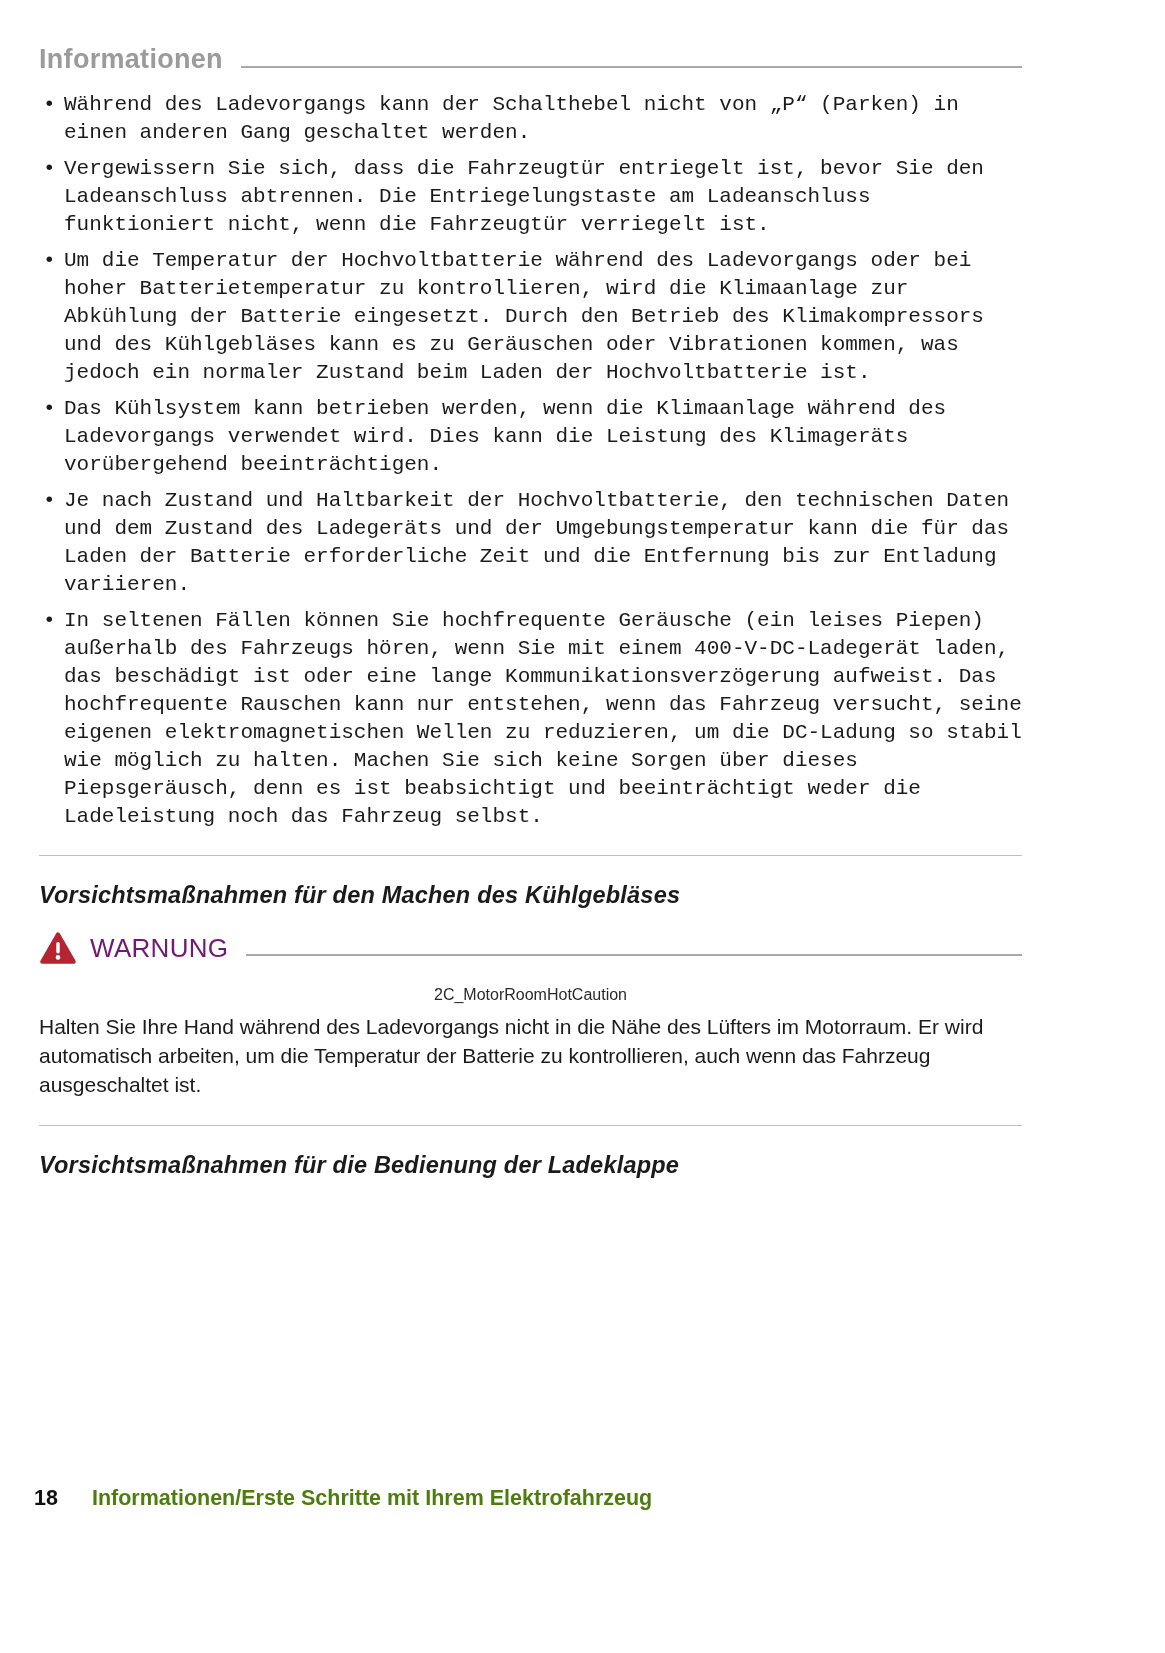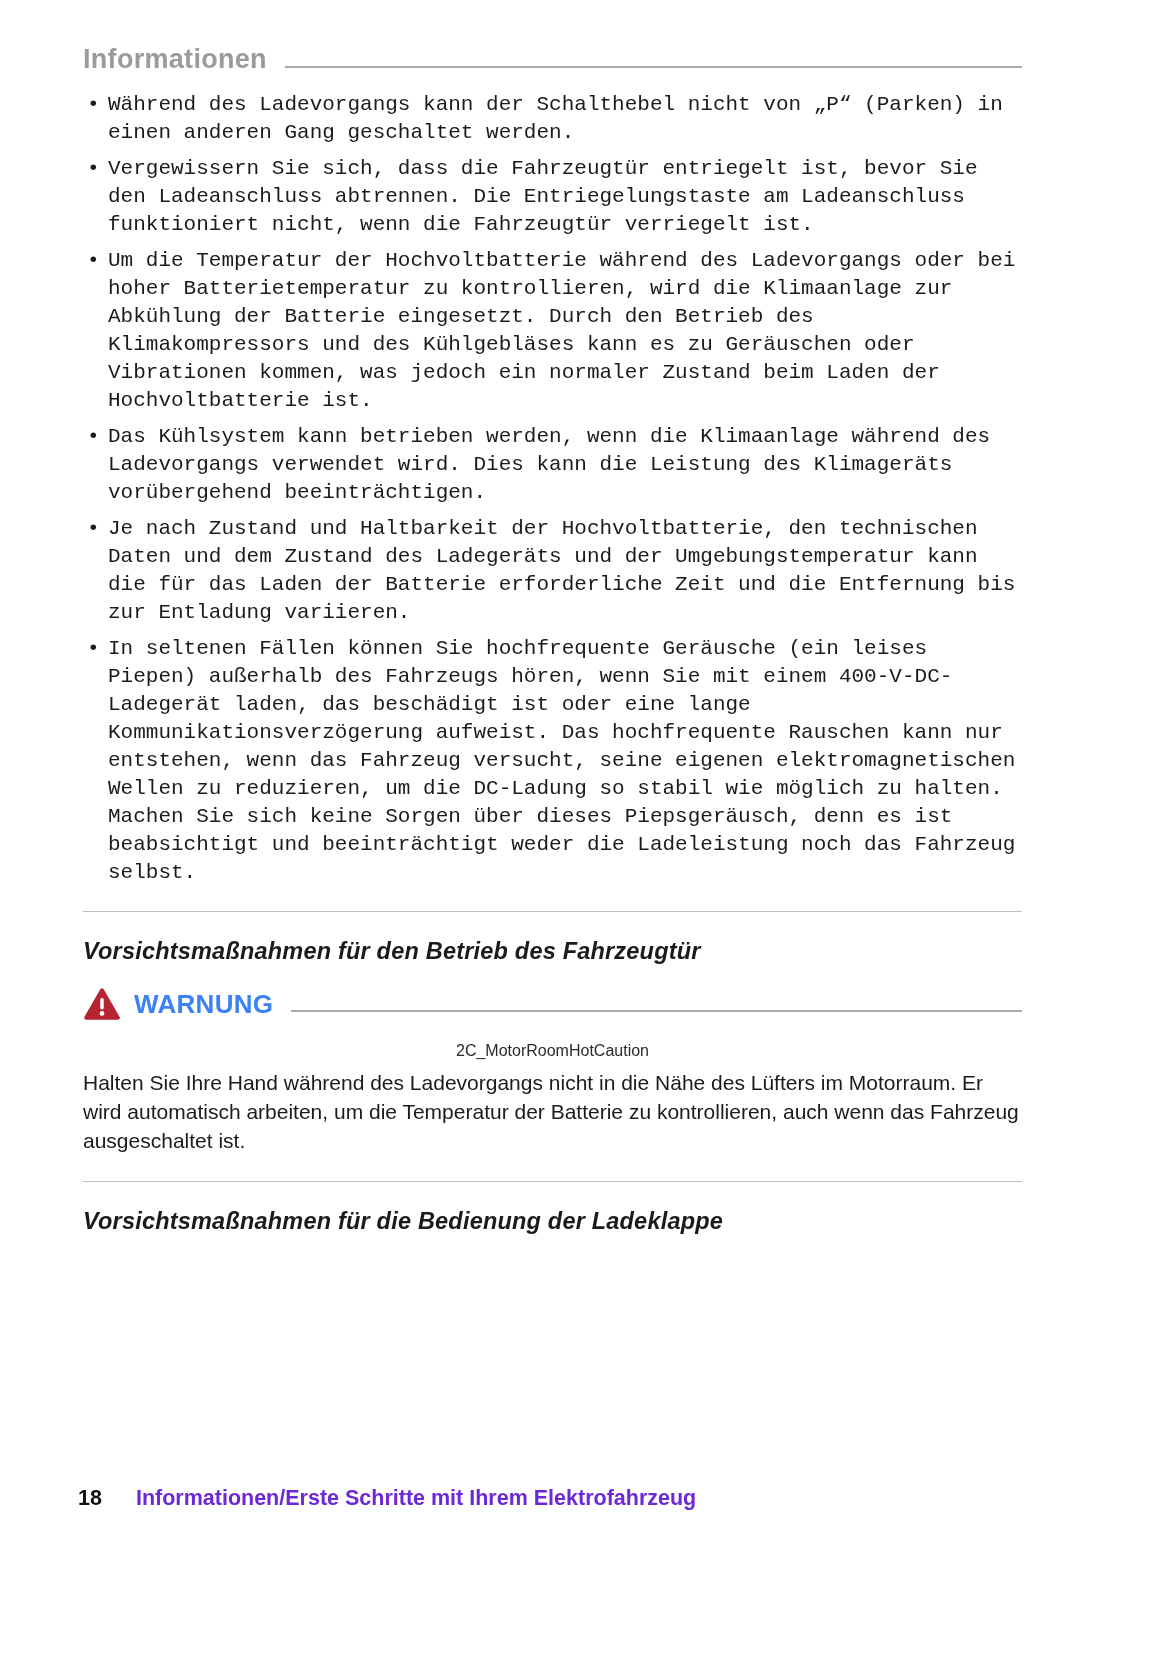--- a/index.html
+++ b/index.html
@@ -6,21 +6,21 @@
   html, body { background:#ffffff; }
   body {
     width:1165px; height:1653px;
     font-family:"Liberation Sans", sans-serif;
     color:#1b1b1b;
     -webkit-font-smoothing:antialiased;
   }
   .page {
     width:1165px; height:1653px;
     display:flex; flex-direction:column;
-    padding:44px 143px 0 83px;
+    padding:44px 143px 0 39px;
     overflow:hidden;
   }
   .content { flex:1 1 auto; }
 
   
   .doc-header { display:flex; align-items:center; margin-bottom:16px; }
   .header-title {
     font-size:27px; font-weight:bold; color:#9b9b9b; letter-spacing:0.3px;
     white-space:nowrap;
   }
@@ -54,21 +54,21 @@
     font-size:23.5px; font-weight:bold; font-style:italic;
     color:#1b1b1b;
     margin-bottom:22px;
     letter-spacing:0.2px;
   }
 
   
   .warning-header { display:flex; align-items:center; margin-bottom:6px; }
   .warning-icon { flex:0 0 auto; display:block; margin-right:13px; }
   .warning-label {
-    font-size:26px; font-weight:bold; color:#3b82f6; white-space:nowrap;
+    font-size:26px; font-weight:normal; color:#701a75; white-space:nowrap;
     letter-spacing:0.3px;
   }
   .warning-rule {
     flex:1 1 auto; height:2px; background:#a9a9a9;
     margin-left:18px; margin-top:12px;
   }
 
   .figure-caption {
     text-align:center;
     font-size:16px; color:#2a2a2a;
@@ -84,21 +84,21 @@
   .footer {
     flex:0 0 auto;
     display:flex; align-items:baseline;
     margin-left:-5px;
     margin-bottom:142px;
   }
   .footer .page-num {
     font-size:21.5px; font-weight:bold; color:#111;
   }
   .footer .footer-title {
-    font-size:21.5px; font-weight:bold; color:#6d28d9;
+    font-size:21.5px; font-weight:bold; color:#4d7c0f;
     margin-left:34px;
   }
 </style>
 </head>
 <body>
 
 <div class="page">
   <div class="content">
 
     <div class="doc-header">
@@ -110,21 +110,21 @@
       <li>Während des Ladevorgangs kann der Schalthebel nicht von „P“ (Parken) in einen anderen Gang geschaltet werden.</li>
       <li>Vergewissern Sie sich, dass die Fahrzeugtür entriegelt ist, bevor Sie den Ladeanschluss abtrennen. Die Entriegelungstaste am Ladeanschluss funktioniert nicht, wenn die Fahrzeugtür verriegelt ist.</li>
       <li>Um die Temperatur der Hochvoltbatterie während des Ladevorgangs oder bei hoher Batterietemperatur zu kontrollieren, wird die Klimaanlage zur Abkühlung der Batterie eingesetzt. Durch den Betrieb des Klimakompressors und des Kühlgebläses kann es zu Geräuschen oder Vibrationen kommen, was jedoch ein normaler Zustand beim Laden der Hochvoltbatterie ist.</li>
       <li>Das Kühlsystem kann betrieben werden, wenn die Klimaanlage während des Ladevorgangs verwendet wird. Dies kann die Leistung des Klimageräts vorübergehend beeinträchtigen.</li>
       <li>Je nach Zustand und Haltbarkeit der Hochvoltbatterie, den technischen Daten und dem Zustand des Ladegeräts und der Umgebungstemperatur kann die für das Laden der Batterie erforderliche Zeit und die Entfernung bis zur Entladung variieren.</li>
       <li>In seltenen Fällen können Sie hochfrequente Geräusche (ein leises Piepen) außerhalb des Fahrzeugs hören, wenn Sie mit einem 400-V-DC-Ladegerät laden, das beschädigt ist oder eine lange Kommunikationsverzögerung aufweist. Das hochfrequente Rauschen kann nur entstehen, wenn das Fahrzeug versucht, seine eigenen elektromagnetischen Wellen zu reduzieren, um die DC-Ladung so stabil wie möglich zu halten. Machen Sie sich keine Sorgen über dieses Piepsgeräusch, denn es ist beabsichtigt und beeinträchtigt weder die Ladeleistung noch das Fahrzeug selbst.</li>
     </ul>
 
     <hr class="section-divider">
 
-    <h2 class="section-title">Vorsichtsmaßnahmen für den Betrieb des Fahrzeugtür</h2>
+    <h2 class="section-title">Vorsichtsmaßnahmen für den Machen des Kühlgebläses</h2>
 
     <div class="warning-header">
       <svg class="warning-icon" width="38" height="35" viewBox="0 0 24 23" aria-hidden="true">
         <path d="M12 2.2 L22.4 20.2 L1.6 20.2 Z" fill="#b62331" stroke="#b62331" stroke-width="2.6" stroke-linejoin="round"></path>
         <rect x="10.85" y="7.2" width="2.3" height="7.6" rx="1.15" fill="#ffffff"></rect>
         <circle cx="12" cy="17.4" r="1.55" fill="#ffffff"></circle>
       </svg>
       <span class="warning-label">WARNUNG</span>
       <div class="warning-rule"></div>
     </div>

